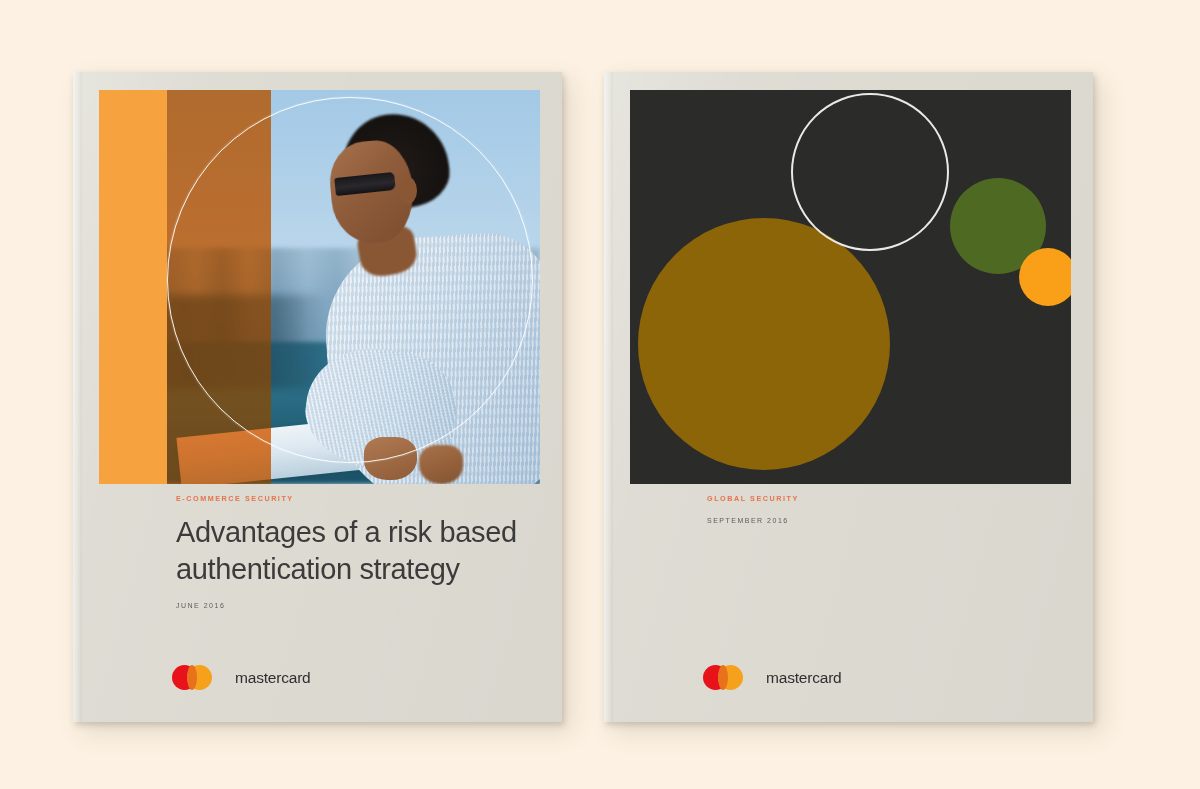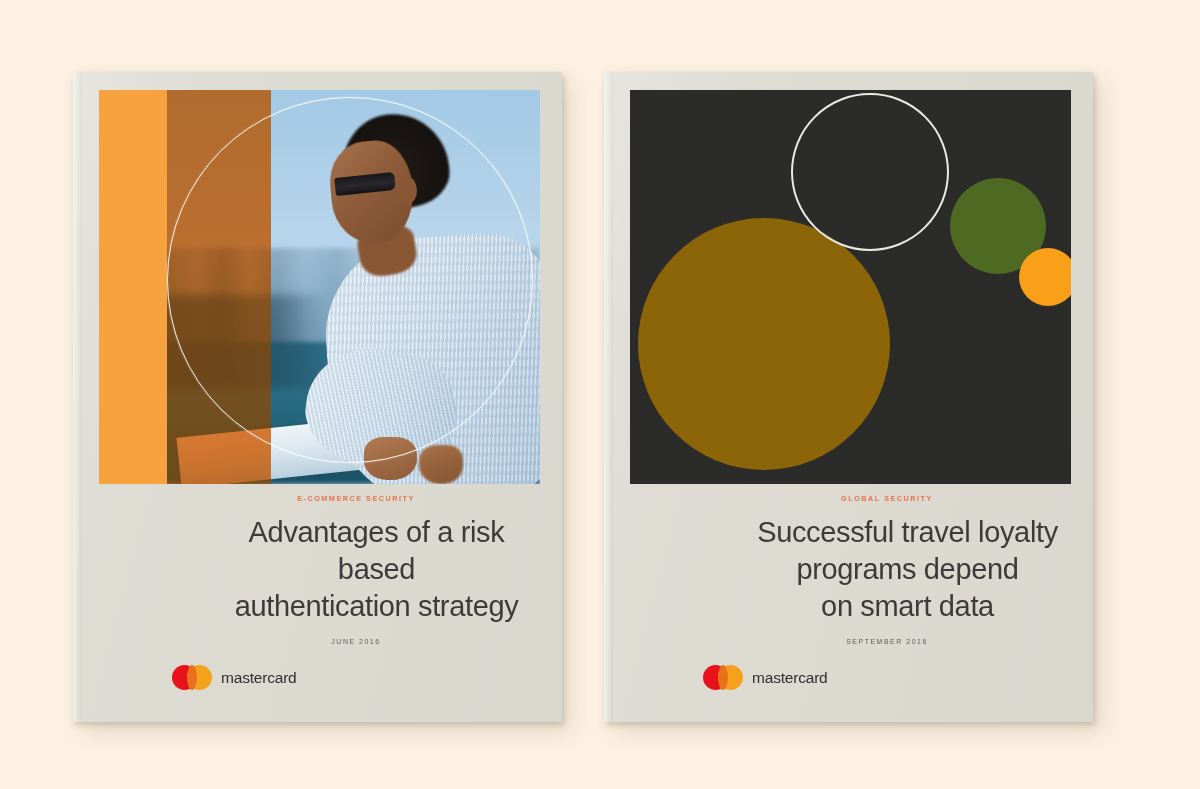--- a/index.html
+++ b/index.html
@@ -26,21 +26,20 @@
   
   .booklet {
     position: absolute;
     top: 72px;
     width: 489px;
     height: 650px;
     background: #dcdad1;
     box-shadow:
        2px 3px 6px rgba(120,108,92,0.30),
        9px 10px 22px rgba(130,116,96,0.18);
-    text-align: center;
   }
   .booklet.left  { left: 73px; }
   .booklet.right { left: 604px; }
 
   
   .booklet .spine {
     position: absolute;
     top: 0; left: 0; bottom: 0;
     width: 9px;
     background: linear-gradient(to right,
@@ -293,38 +292,37 @@
     text-transform: uppercase;
     margin-bottom: 11px;
   }
   .cover-title {
     font-size: 29px;
     line-height: 1.27;
     color: #3b3b3b;
     font-weight: normal;
     letter-spacing: -0.35px;
     white-space: pre-line;
-    margin-left: 41px;
   }
   .cover-date {
     margin-top: 14px;
     font-size: 7px;
     letter-spacing: 1.5px;
     color: #5c5c58;
     text-transform: uppercase;
   }
 
   
   .mc-logo {
     position: absolute;
     left: 99px;
     bottom: 32px;
     display: flex;
     align-items: center;
-    gap: 9px;
+    gap: 23px;
   }
   .mc-marks {
     position: relative;
     width: 40px;
     height: 25px;
   }
   .mc-marks .m-red,
   .mc-marks .m-yellow,
   .mc-marks .m-mid {
     position: absolute;
@@ -405,23 +403,20 @@
       <div class="dark-art">
         <div class="circ circ-olive"></div>
         <div class="circ circ-green"></div>
         <div class="circ circ-orange"></div>
         <div class="ring-right"></div>
       </div>
     </div>
 
     <div class="textblock">
       <div class="eyebrow">GLOBAL SECURITY</div>
-      <div class="cover-title">Successful travel loyalty
-programs depend
-on smart data</div>
       <div class="cover-date">SEPTEMBER 2016</div>
     </div>
 
     <div class="mc-logo">
       <div class="mc-marks">
         <span class="m-red"></span>
         <span class="m-yellow"></span>
         <span class="m-mid"></span>
       </div>
       <div class="mc-word">mastercard</div>

